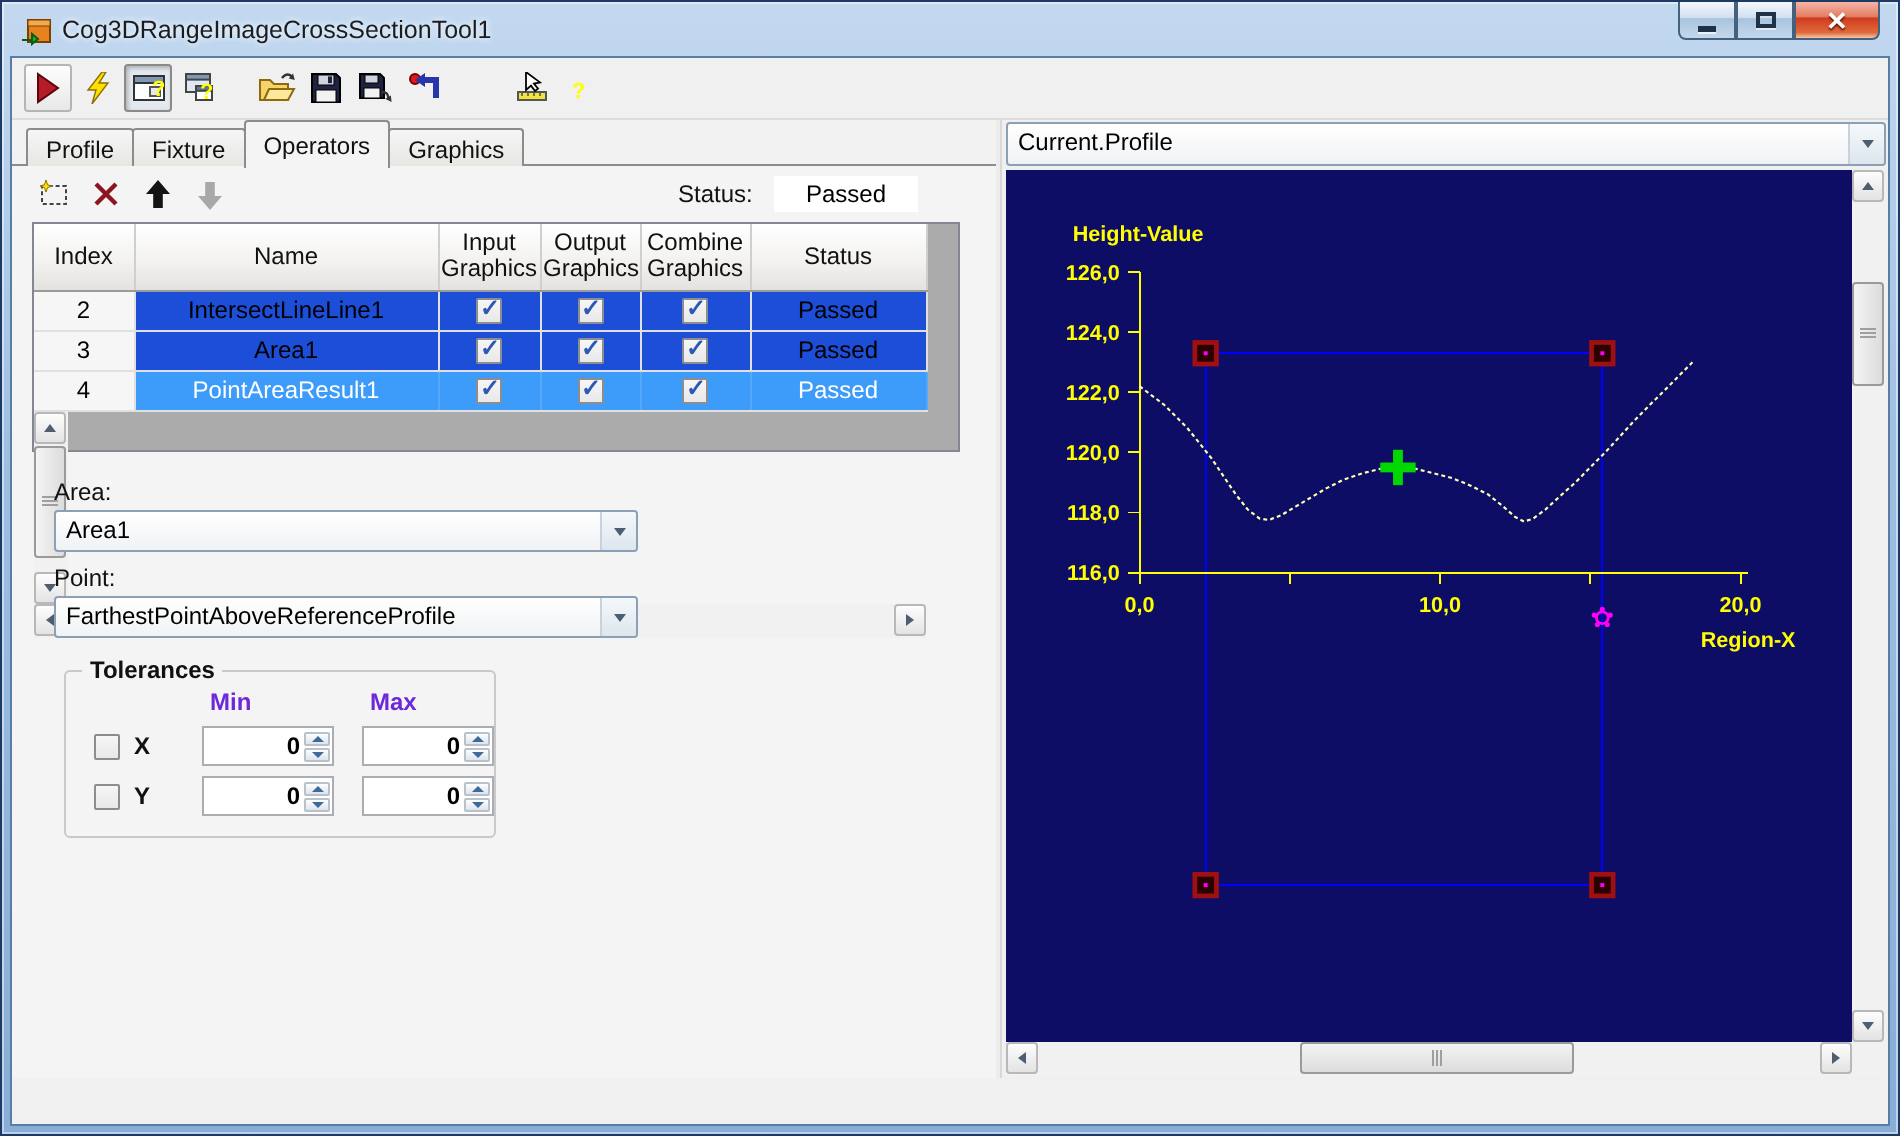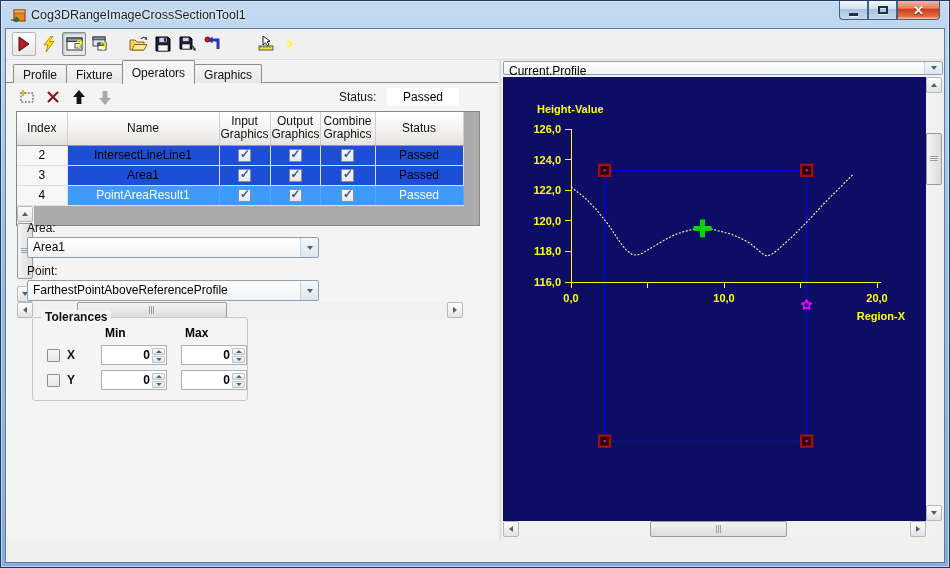--- a/index.html
+++ b/index.html
@@ -91,31 +91,31 @@
   .combo { position:relative; height:21px; border:1px solid #8ba0b5; border-radius:2px;
     background:linear-gradient(#ffffff,#f0f2f4); font-size:12px; line-height:19px; padding-left:5px; color:#000; }
   .combo .drop { position:absolute; right:0; top:0; bottom:0; width:18px; border-left:1px solid #c6d3df;
     background:linear-gradient(#f4f8fb,#dde6ee); display:flex; align-items:center; justify-content:center; border-radius:0 2px 2px 0;}
   .combo-left { width:292px; margin-left:21px; }
 
   
   .groupbox { position:relative; width:216px; margin:16px 0 0 26px; border:1px solid #c9c9c9; border-radius:3px; padding:8px 10px 10px;font-weight:bold; }
   .groupbox-title { position:absolute; top:-8px; left:8px; background:#f4f4f4; padding:0 4px; font-size:12px; color:#111; }
   .tol-grid { display:grid; grid-template-columns:58px 66px 14px 66px; align-items:center; row-gap:5px; }
-  .tol-header { font-size:12px; color:#000000; padding-left:4px; }
+  .tol-header { font-size:12px; color:#6d28d9; padding-left:4px; }
   .tol-row-label { display:flex; align-items:center; gap:7px; font-size:12px; color:#111; padding-left:4px;}
   .spinner { position:relative; height:20px; border:1px solid #abadb3; background:#fff; }
   .spinner .val { position:absolute; left:2px; right:16px; top:0; bottom:0; font-size:12px; text-align:right; line-height:18px; color:#000; }
   .spinner .btns { position:absolute; right:1px; top:1px; bottom:1px; width:13px; display:flex; flex-direction:column; }
   .spinner .sp-btn { flex:1; border:1px solid #b8c2cc; background:linear-gradient(#fdfdfd,#dfe5ea); display:flex; align-items:center; justify-content:center; margin:0.5px 0; border-radius:1px;}
   .spinner .sp-btn .tri.up { border-bottom-color:#3c6b9b; border-left-width:3px; border-right-width:3px; border-bottom-width:3.5px;}
   .spinner .sp-btn .tri.down { border-top-color:#3c6b9b; border-left-width:3px; border-right-width:3px; border-top-width:3.5px;}
 
   
-  .display-combo { height:14px; margin:1px 1px 0 1px; }
+  .display-combo { height:22px; margin:1px 1px 0 1px; }
   .chart-wrap { position:relative; flex:1; margin:1px; }
   .chart-viewport { position:absolute; left:0; top:1px; right:17px; bottom:17px; background:#0d0d66; }
   .chart-vscroll { position:absolute; right:0; top:1px; bottom:17px; width:17px; }
   .chart-hscroll { position:absolute; left:0; right:17px; bottom:0; height:17px; }
   .corner-box { position:absolute; right:0; bottom:0; width:17px; height:17px; background:#f1f1f1; }
   svg text { font-family:"Liberation Sans",sans-serif; font-weight:bold; font-size:11px; fill:#ffff00; }
 
   
   .statusbar { position:absolute; left:0; right:0; bottom:0; height:23px; background:#f0f0f0; border-top:1px solid #d9d9d9; }
   .sb-dot { position:absolute; left:7px; top:5px; width:11px; height:13px; border-radius:50%;
@@ -329,21 +329,21 @@
                 </div>
               <div class="sb-thumb h" style="top:0;height:16px;left:60px;width:150px">
                   <div class="sb-grip-h"></div>
                 </div>
               <div class="sb-btn" style="right:0;top:0">
                   <div class="tri right"></div>
                 </div>
             </div>
           </div>
 
-          <div style="position:absolute; left:0; top:132px; right:0;">
+          <div style="position:absolute; left:0; top:150px; right:0;">
             <div class="field-label">Area:</div>
             <div class="combo combo-left">
               <span>Area1</span>
               <span class="drop">
                   <span class="tri down"></span>
                 </span>
             </div>
             <div class="field-label">Point:</div>
             <div class="combo combo-left">
               <span>FarthestPointAboveReferenceProfile</span>

